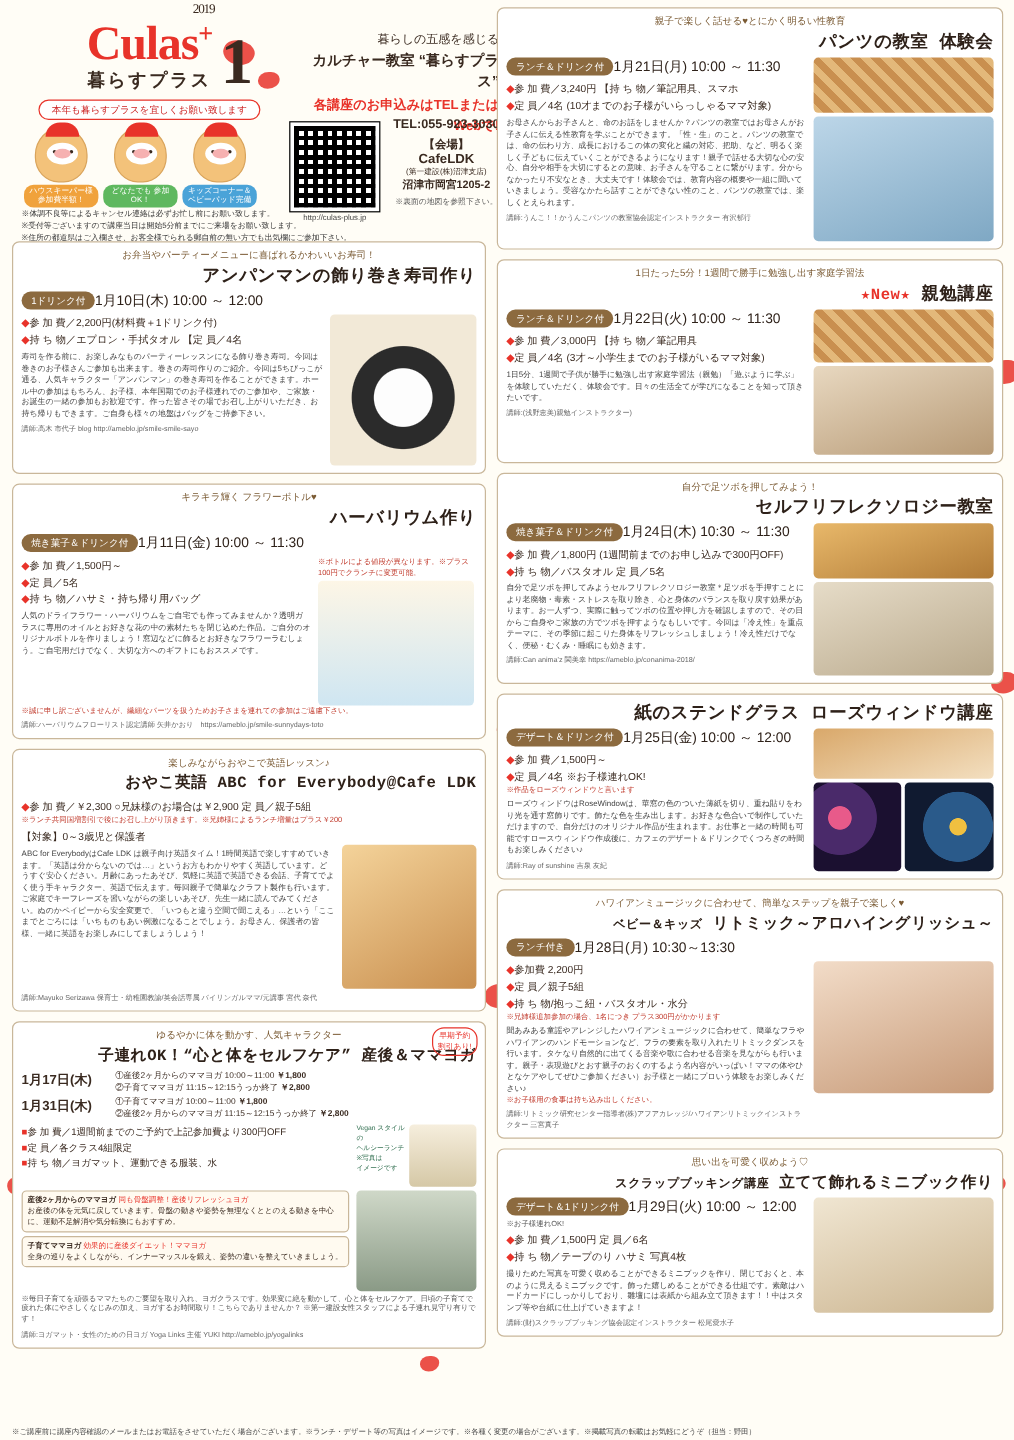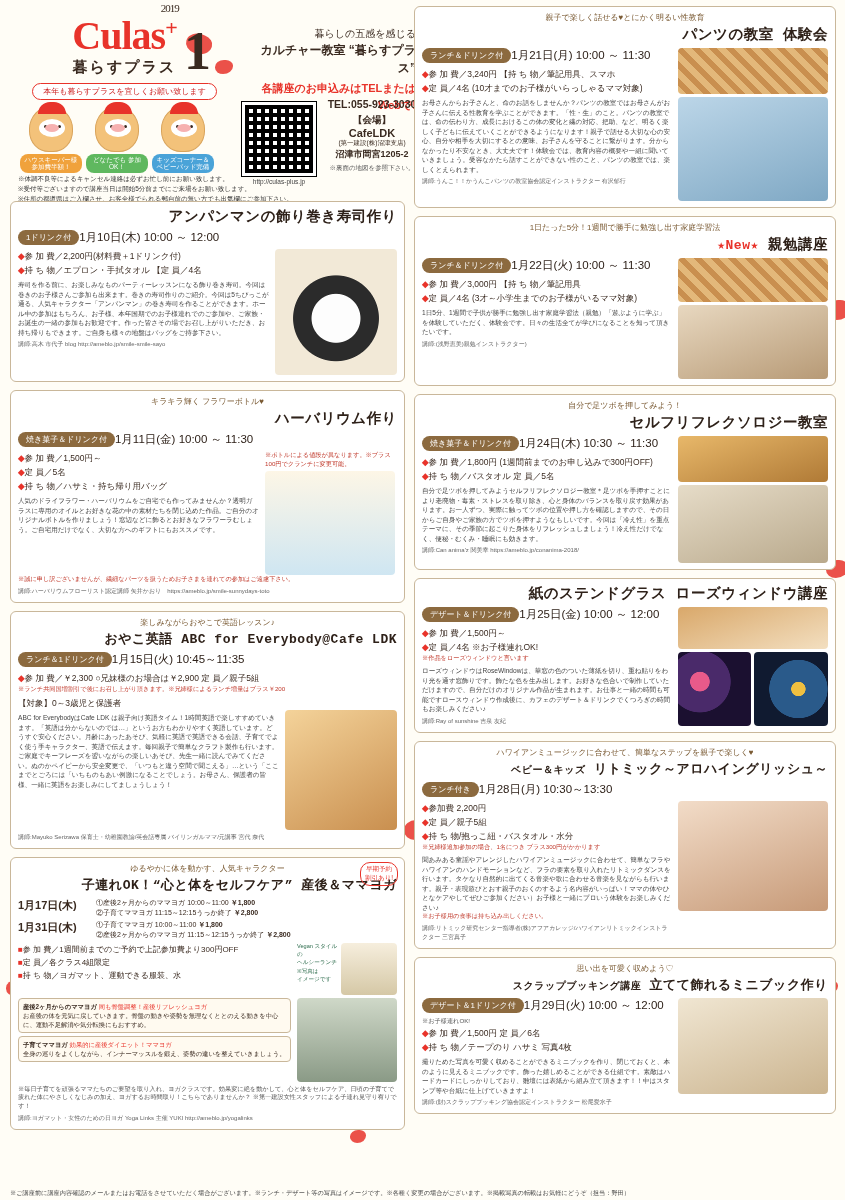--- a/index.html
+++ b/index.html
@@ -227,20 +227,21 @@
         <div class="venue-addr">沼津市岡宮1205-2</div>
         <div class="map-note">※裏面の地図を参照下さい。</div>
       </div>
 
       <div class="notes" style="white-space:pre-line">※体調不良等によるキャンセル連絡は必ずお忙し前にお願い致します。
 ※受付等ございますので講座当日は開始5分前までにご来場をお願い致します。
 ※住所の都道県はご入欄させ、お客全様でられる郵自前の無い方でも出気欄にご参加下さい。</div>
     </div>
 
     <div class="card">
+      <div class="lead">お弁当やパーティーメニューに喜ばれるかわいいお寿司！</div>
       <div class="title">アンパンマンの飾り巻き寿司作り</div>
       <div class="rowline">
         <span class="pill">1ドリンク付</span>
         <span class="datetime">1月10日(木) 10:00 ～ 12:00</span>
       </div>
       <div class="body2">
         <div class="textcol">
           <div class="facts">
             <div><span class="dot">◆</span><span>参 加 費／2,200円(材料費＋1ドリンク付)</span></div>
             <div><span class="dot">◆</span><span>持 ち 物／エプロン・手拭タオル 【定 員／4名</span></div>
@@ -273,24 +274,20 @@
           <div class="photo p-herb" style="width:130px;height:104px;margin-top:2px;"></div>
         </div>
       </div>
       <div class="mini-note">※誠に申し訳ございませんが、繊細なパーツを扱うためお子さまを連れての参加はご遠慮下さい。</div>
       <div class="credit">講師:ハーバリウムフローリスト認定講師 矢井かおり　https://ameblo.jp/smile-sunnydays-toto</div>
     </div>
 
     <div class="card">
       <div class="lead">楽しみながらおやこで英語レッスン♪</div>
       <div class="title sm">おやこ英語 ABC for Everybody@Cafe LDK</div>
-      <div class="rowline">
-        <span class="pill">ランチ＆1ドリンク付</span>
-        <span class="datetime">1月15日(火) 10:45～11:35</span>
-      </div>
       <div class="facts"><span class="dot">◆</span><span>参 加 費／￥2,300  ○兄妹様のお場合は￥2,900   定 員／親子5組</span></div>
       <div class="mini-note">※ランチ共同国増割引で後にお召し上がり頂きます。※兄姉様によるランチ増量はプラス￥200</div>
       <div class="facts" style="margin-top:2px;">【対象】0～3歳児と保護者</div>
       <div class="body2">
         <div class="textcol">
           <div class="small">ABC for EverybodyはCafe LDK は親子向け英語タイム！1時間英語で楽しすすめていきます。「英語は分からないのでは…」というお方もわかりやすく英語しています。どうすぐ安心ください。月齢にあったあそび、気軽に英語で英語できる会話、子育てでよく使う手キャラクター、英語で伝えます。毎回親子で簡単なクラフト製作も行います。ご家庭でキーフレーズを習いながらの楽しいあそび、先生一緒に読んでみてください。ぬのかペイピーから安全変更で、「いつもと違う空間で聞こえる」…という「ここまでとごろには「いちものもあい例激になることでしょう。お母さん、保護者の皆様、一緒に英語をお楽しみにしてましょうしょう！</div>
         </div>
         <div class="photo p-eng" style="width:112px;height:120px;align-self:flex-end;"></div>
       </div>
       <div class="credit">講師:Mayuko Serizawa 保育士・幼稚園教諭/英会話専属 バイリンガルママ/元講事 宮代 奈代</div>

